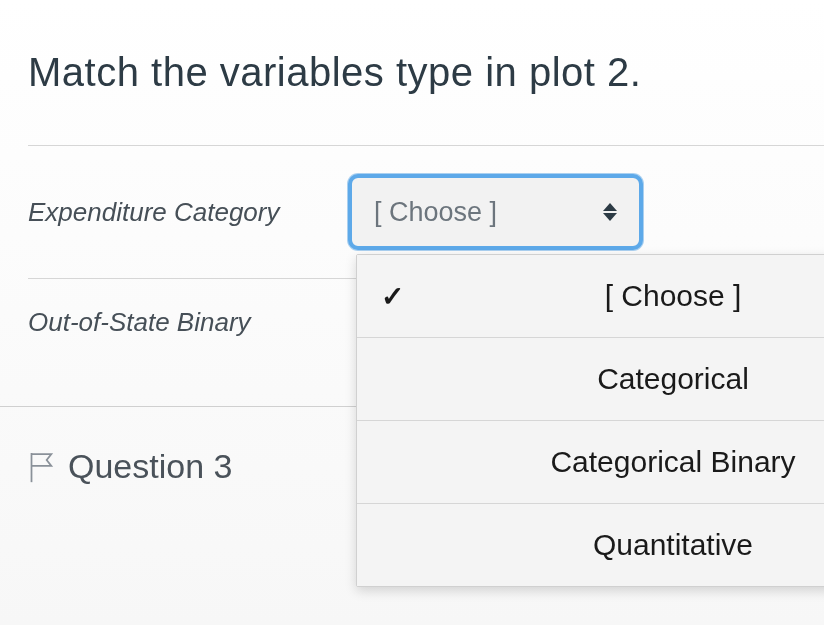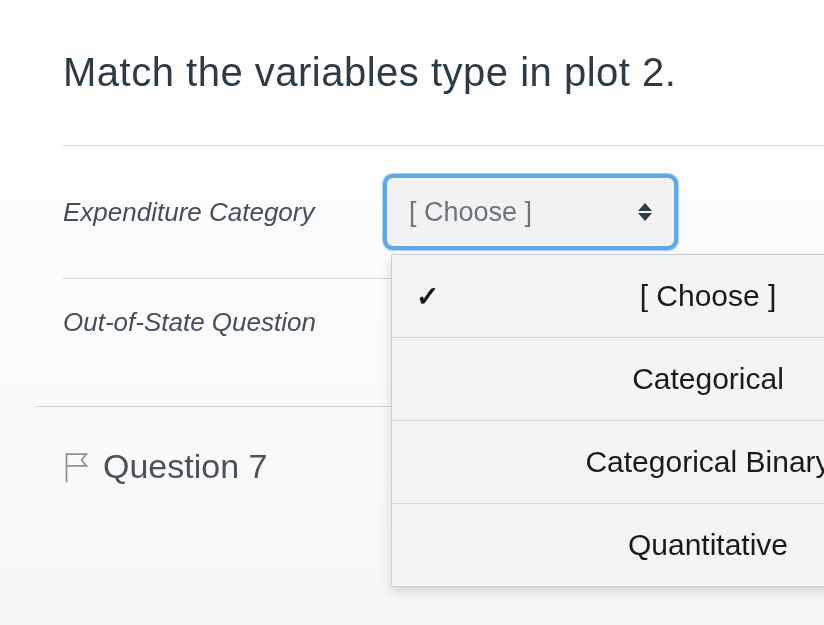--- a/index.html
+++ b/index.html
@@ -10,21 +10,20 @@
     body {
       font-family: 'Helvetica Neue', Arial, sans-serif;
       background: linear-gradient(180deg, #ffffff 0%, #f7f7f7 100%);
       width: 824px;
       height: 625px;
       overflow: hidden;
       color: #2d3b45;
     }
     .container {
       padding: 50px 0 0 28px;
-      margin-left: 35px;
     }
     .question-title {
       font-size: 40px;
       font-weight: 400;
       color: #2d3b45;
       margin-bottom: 50px;
       letter-spacing: 0.5px;
     }
     .divider {
       border: none;
@@ -166,27 +165,27 @@
         <div class="dropdown-item">Categorical</div>
         <div class="dropdown-item">Categorical Binary</div>
         <div class="dropdown-item">Quantitative</div>
       </div>
     </div>
   </div>
 
   <hr class="divider">
 
   <div class="match-row">
-    <div class="match-label">Out-of-State Question</div>
+    <div class="match-label">Out-of-State Binary</div>
   </div>
 
   <hr class="divider-full" style="margin-top:40px;">
 
   <div class="next-question">
     <span class="flag-icon">
       <svg viewBox="0 0 24 28" fill="none" stroke="#8a9199" stroke-width="1.5">
         <path d="M3 2 L3 27"></path>
         <path d="M3 3 L20 3 L16 8 L20 13 L3 13" fill="none"></path>
       </svg>
     </span>
-    <span class="next-question-label">Question 7</span>
+    <span class="next-question-label">Question 3</span>
   </div>
 </div>
 
 </body></html>

